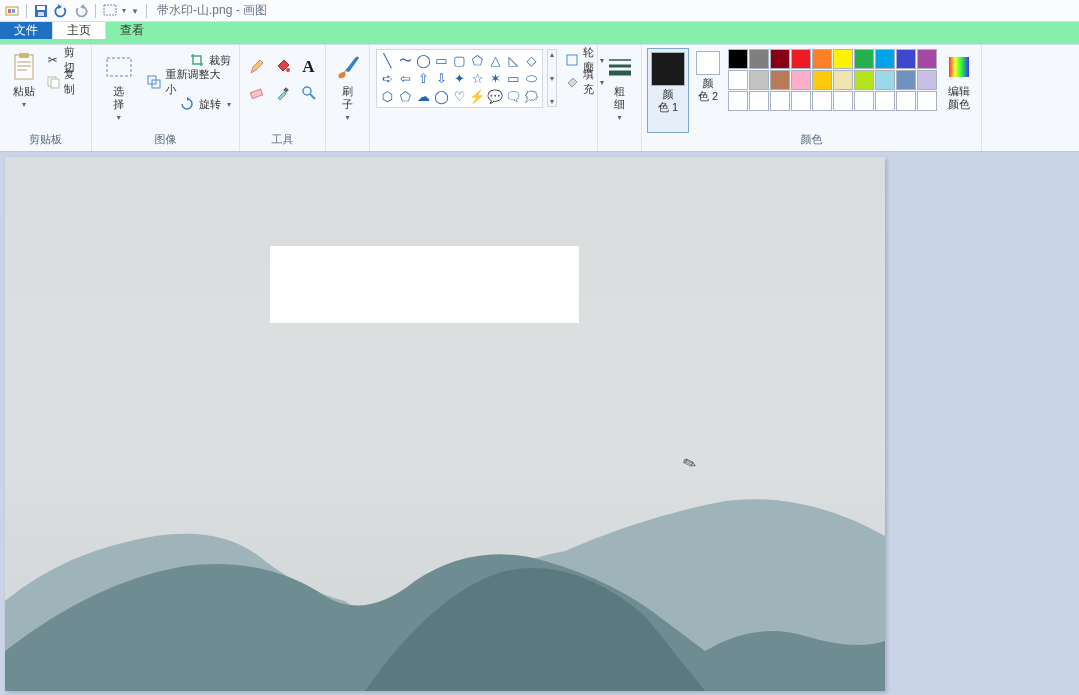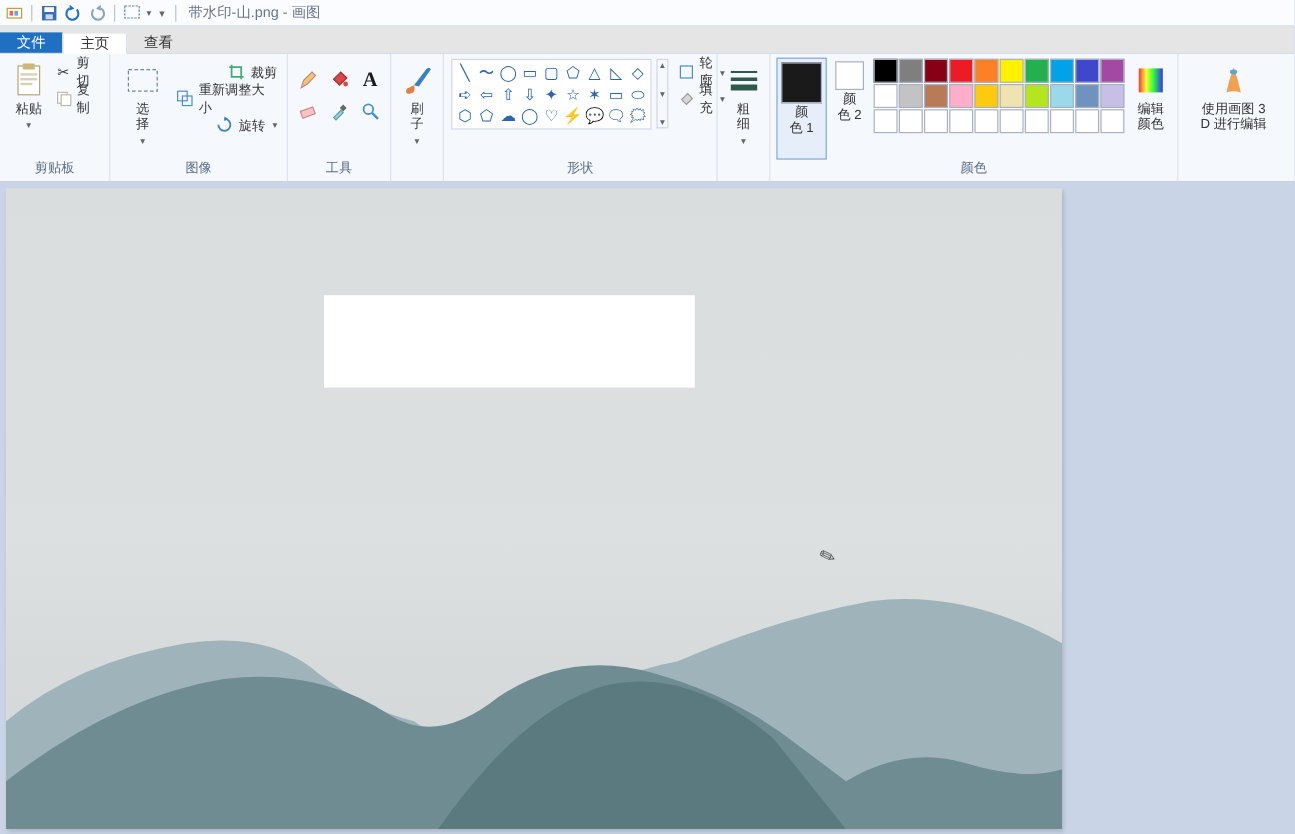--- a/index.html
+++ b/index.html
@@ -3,21 +3,21 @@
 <meta charset="utf-8">
 <style>
   * { box-sizing: border-box; margin: 0; padding: 0; user-select: none; }
   html, body { width: 1079px; height: 695px; font-family: "Microsoft YaHei", "Segoe UI", sans-serif; font-size: 12px; background: #c9d4e6; overflow: hidden; }
   
   .qat { height: 22px; display: flex; align-items: center; padding: 0 4px; background: #fafcff; border-bottom: 1px solid #d5dfea; gap: 4px; }
   .qat .ico { width: 16px; height: 16px; display: inline-flex; align-items: center; justify-content: center; font-size: 12px; }
   .qat .sep { width: 1px; height: 14px; background: #b8c4d4; margin: 0 2px; }
   .qat .title-text { margin-left: 4px; color: #6a7486; font-size: 12px; }
   
-  .tabs { height: 23px; display: flex; align-items: flex-end; background: #e5e5e5; border-bottom: 1px solid #d5dfea; }
+  .tabs { height: 23px; display: flex; align-items: flex-start; background: #86efac; border-bottom: 1px solid #d5dfea; }
   .tab { padding: 0 14px; display: flex; align-items: center; font-size: 12px; color: #333; cursor: pointer; }
   .tab.file { background: #1f6fc2; color: #fff; }
   .tab.active { background: #fff; border-left: 1px solid #d5dfea; border-right: 1px solid #d5dfea; margin-bottom: -1px; }
   
   .ribbon { height: 107px; background: #f5f8fd; display: flex; border-bottom: 1px solid #bcc8d9; }
   .group { border-right: 1px solid #dbe3ee; display: flex; flex-direction: column; align-items: stretch; }
   .group-body { flex: 1 1 auto; display: flex; align-items: stretch; padding: 4px 6px 0 6px; }
   .group-label { height: 18px; text-align: center; font-size: 11px; color: #5a6b84; padding-bottom: 19px; }
   .big-btn { width: 40px; display: flex; flex-direction: column; align-items: center; justify-content: flex-start; padding-top: 2px; gap: 2px; color: #333; cursor: pointer; }
   .big-btn .icon { width: 32px; height: 32px; display: flex; align-items: center; justify-content: center; font-size: 20px; }
@@ -287,21 +287,20 @@
           <span class="sicon">
             <svg width="14" height="14">
                 <path d="M3 8 L8 3 L12 7 L7 12 Z" fill="#d8d8d8" stroke="#999"></path>
               </svg>
           </span>
           <span>填充</span>
           <span style="font-size:8px;color:#666;">▾</span>
         </div>
       </div>
     </div>
-    <div class="group-label">形状</div>
   </div>
 
   <div class="group" style="width:44px;">
     <div class="group-body" style="justify-content:center;">
       <div class="big-btn">
         <span class="icon">
           <svg width="28" height="22">
               <line x1="3" y1="4" x2="25" y2="4" stroke="#2e5a4a" stroke-width="1.5"></line>
               <line x1="3" y1="10" x2="25" y2="10" stroke="#2e5a4a" stroke-width="3"></line>
               <line x1="3" y1="17" x2="25" y2="17" stroke="#2e5a4a" stroke-width="5"></line>
@@ -374,32 +373,20 @@
             </svg>
         </span>
         <span class="lbl" style="white-space:pre;">编辑
 颜色</span>
       </div>
     </div>
     <div class="group-label">颜色</div>
   </div>
 
   <div class="group" style="width:92px; border-right:none;">
-    <div class="group-body" style="justify-content:center;">
-      <div class="big-btn" style="width:80px;">
-        <span class="icon">
-          <svg width="28" height="28">
-              <path d="M14 3 Q10 14 8 24 Q14 22 20 24 Q18 14 14 3Z" fill="#f0a050"></path>
-              <ellipse cx="14" cy="7" rx="3" ry="2" fill="#5ac"></ellipse>
-            </svg>
-        </span>
-        <span class="lbl" style="white-space:pre;">使用画图 3
-D 进行编辑</span>
-      </div>
-    </div>
     <div class="group-label"></div>
   </div>
 
 </div>
 
 <div class="workspace">
   <div class="canvas">
     <div class="sky"></div>
     <svg class="mtn-back" viewBox="0 0 880 210" preserveAspectRatio="none">
       <path d="M0 210 L0 120 Q60 70 150 55 Q220 45 260 80 Q300 110 340 120 L370 140 L430 130 Q500 80 560 70 Q640 35 720 20 Q800 10 880 55 L880 210 Z" fill="#9fb4ba"></path>

